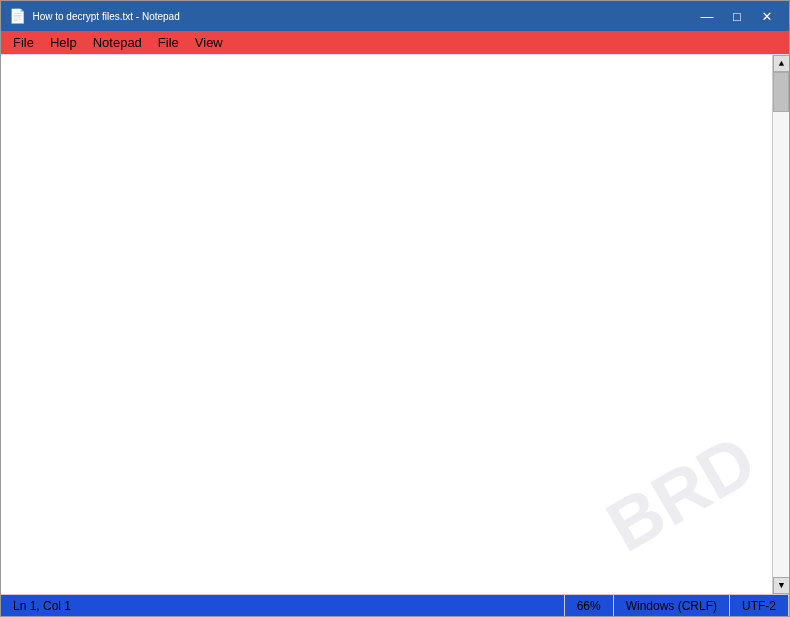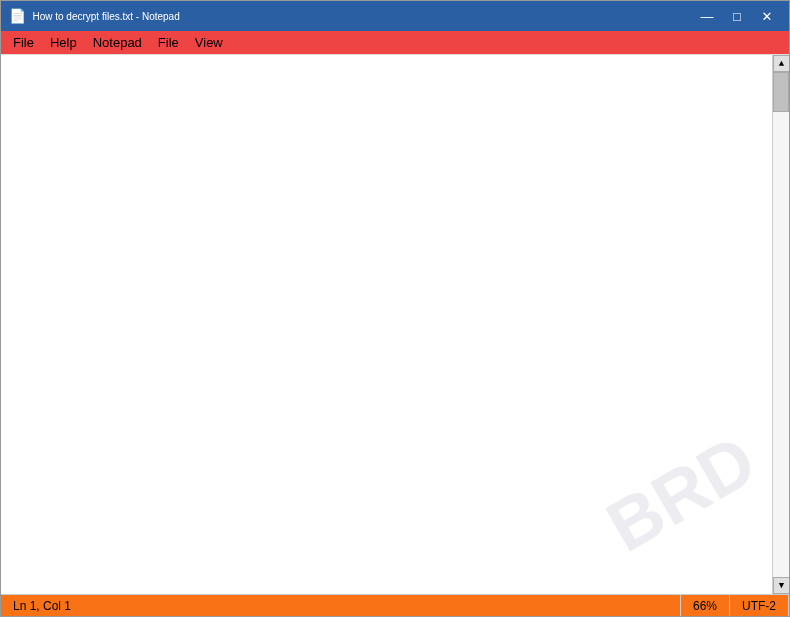--- a/index.html
+++ b/index.html
@@ -147,21 +147,21 @@
     }
 
     .scroll-thumb {
       width: 100%;
       height: 40px;
       background: #c0c0c0;
       border: 1px solid #aaa;
     }
 
     .status-bar {
-      background: #f97316;
+      background: #1d4ed8;
       border-top: 1px solid #ccc;
       display: flex;
       height: 22px;
       align-items: center;
       flex-shrink: 0;
     }
 
     .status-segment {
       padding: 0 12px;
       font-size: 12px;
@@ -224,15 +224,16 @@
       <div class="scroll-track">
         <div class="scroll-thumb"></div>
       </div>
       <div class="scroll-btn">▼</div>
     </div>
   </div>
 
   <div class="status-bar">
     <div class="status-segment">Ln 1, Col 1</div>
     <div class="status-segment">66%</div>
+    <div class="status-segment">Windows (CRLF)</div>
     <div class="status-segment">UTF-2</div>
   </div>
 </div>
 
 </body></html>

